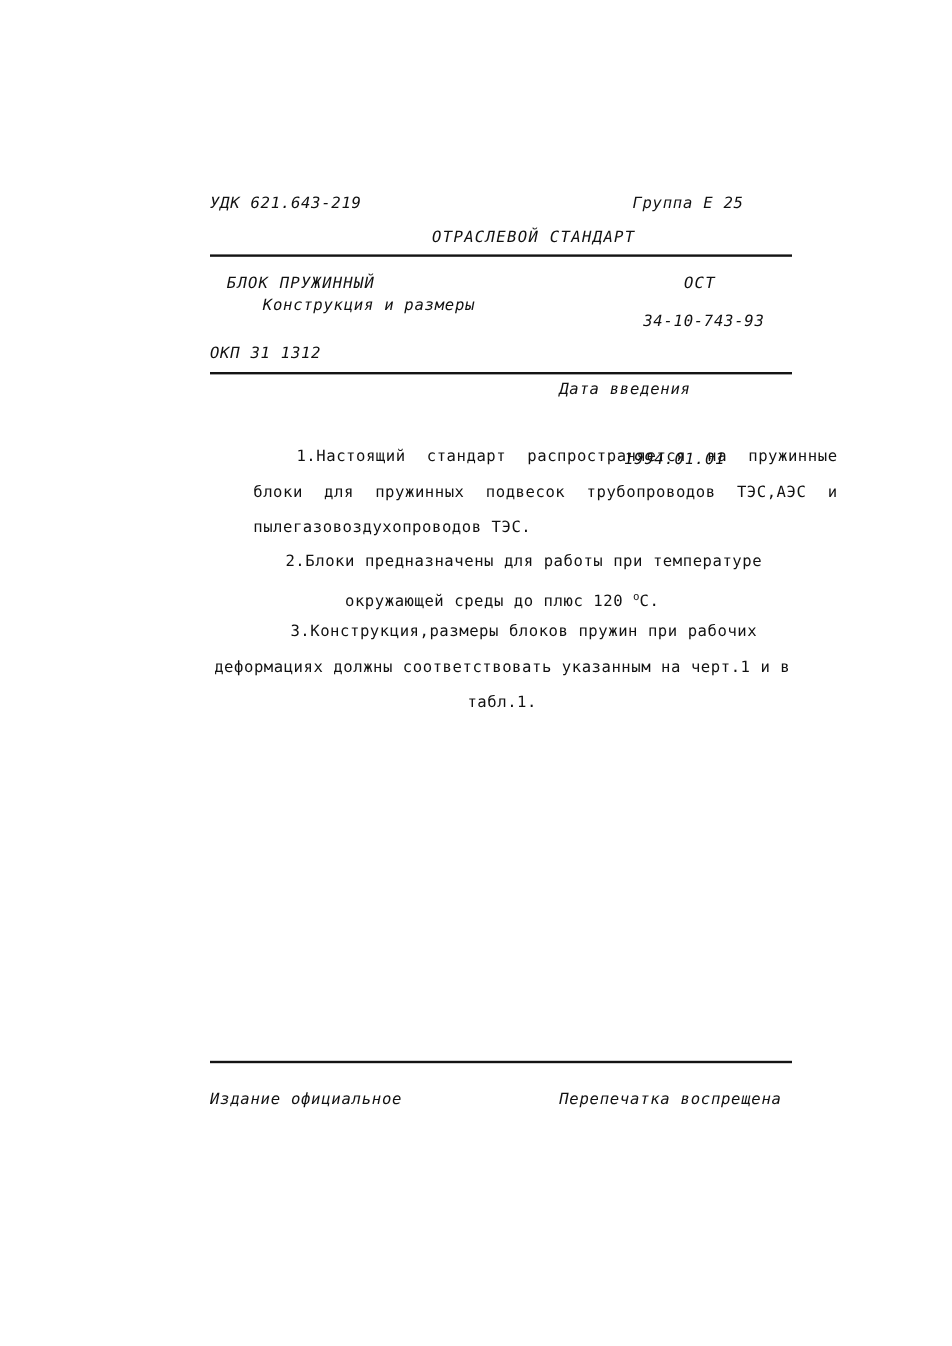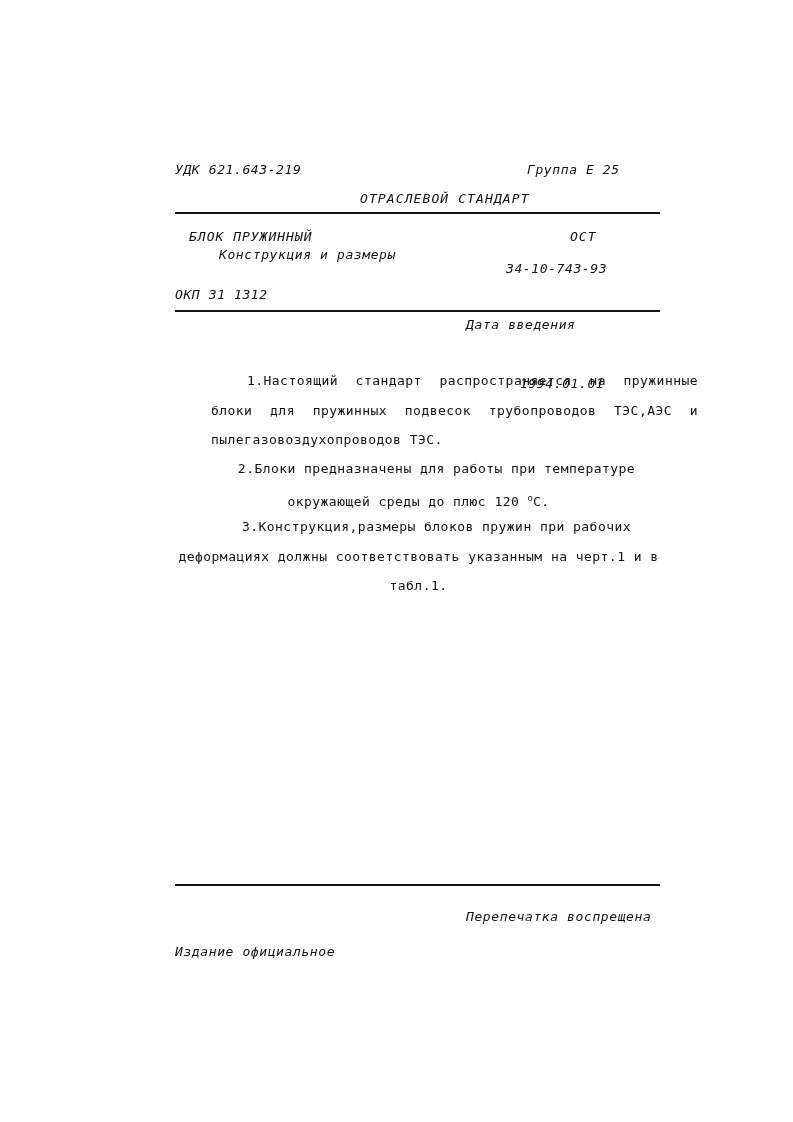--- a/index.html
+++ b/index.html
@@ -41,21 +41,21 @@
   
   #udk-line        { left: 175px; top: 163px; }
   #group-line      { left: 527px; top: 163px; }
   #std-kind-line   { left: 360px; top: 192px; letter-spacing: 1.1px; }
 
   #rule-top        { top: 212px; }
 
   #title-line      { left: 189px; top: 230px; letter-spacing: 1.0px; }
   #ost-label-line  { left: 570px; top: 230px; letter-spacing: 1.0px; }
   #subtitle-line   { left: 175px; top: 248px; margin-left: 44px; }
-  #ost-number-line { left: 506px; top: 262px; }
+  #ost-number-line { left: 536px; top: 262px; }
   #okp-line        { left: 175px; top: 288px; }
 
   #rule-mid        { top: 310px; }
 
   #date-label-line { left: 466px; top: 318px; }
   #date-value-line { left: 520px; top: 345px; margin-top: 32px; }
 
   
   .para {
     position: absolute;
@@ -76,21 +76,21 @@
   #para-4 { top: 569px; text-indent: 36px; }
 
   .deg {
     font-size: 9px;
     vertical-align: super;
     letter-spacing: 0;
   }
 
   
   #rule-bottom     { top: 884px; }
-  #footer-left     { left: 175px; top: 910px; margin-top: 35px; }
+  #footer-left     { left: 175px; top: 910px; }
   #footer-right    { left: 466px; top: 910px; }
 </style>
 </head>
 <body>
 
 <div class="page">
 
   <div class="ln" id="udk-line">УДК 621.643-219</div>
 
   <div class="ln" id="group-line">Группа Е 25</div>

